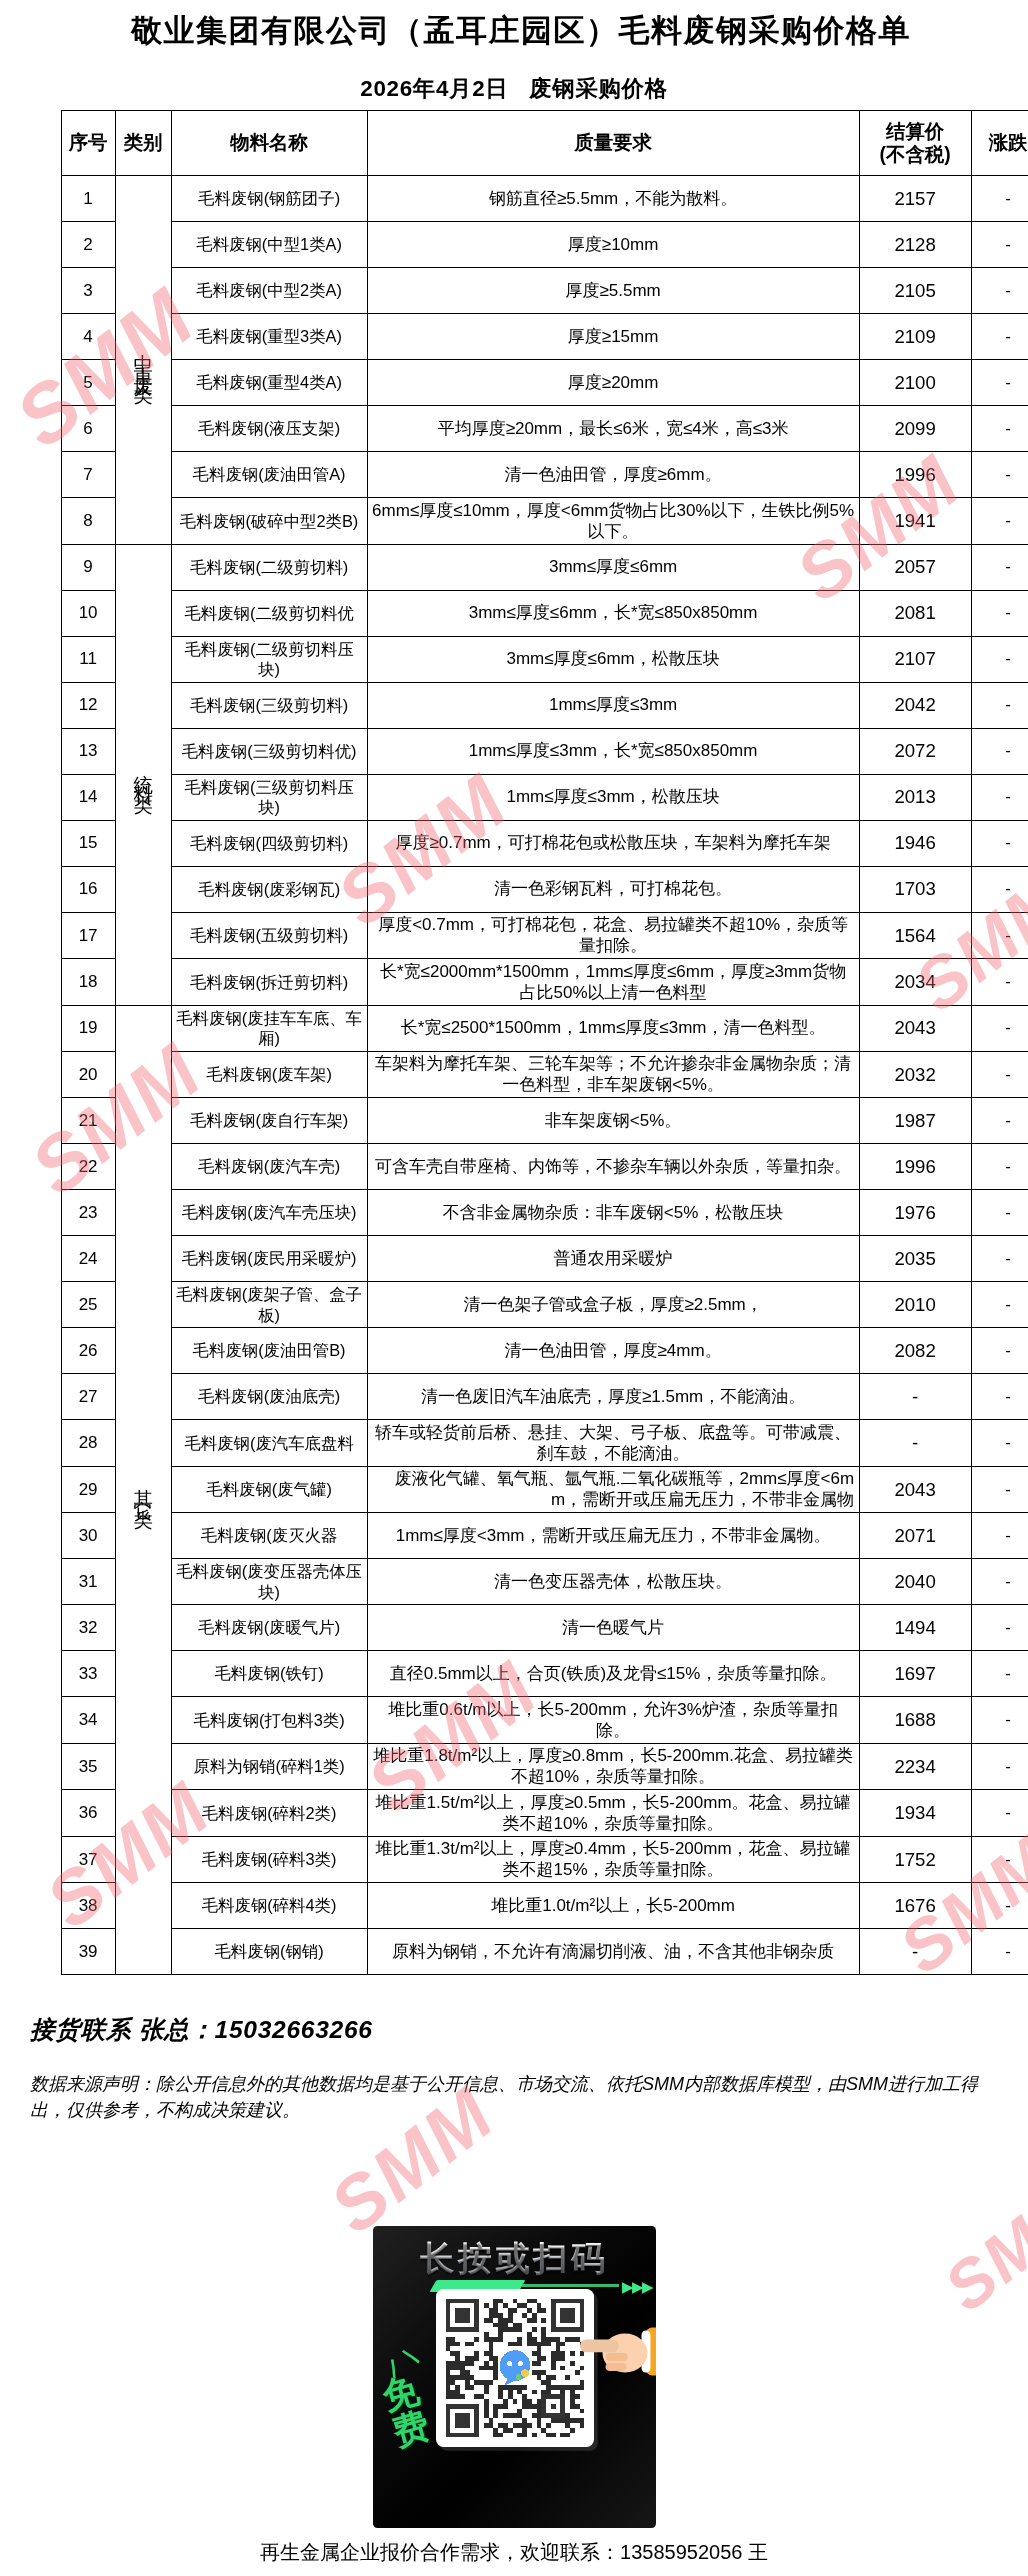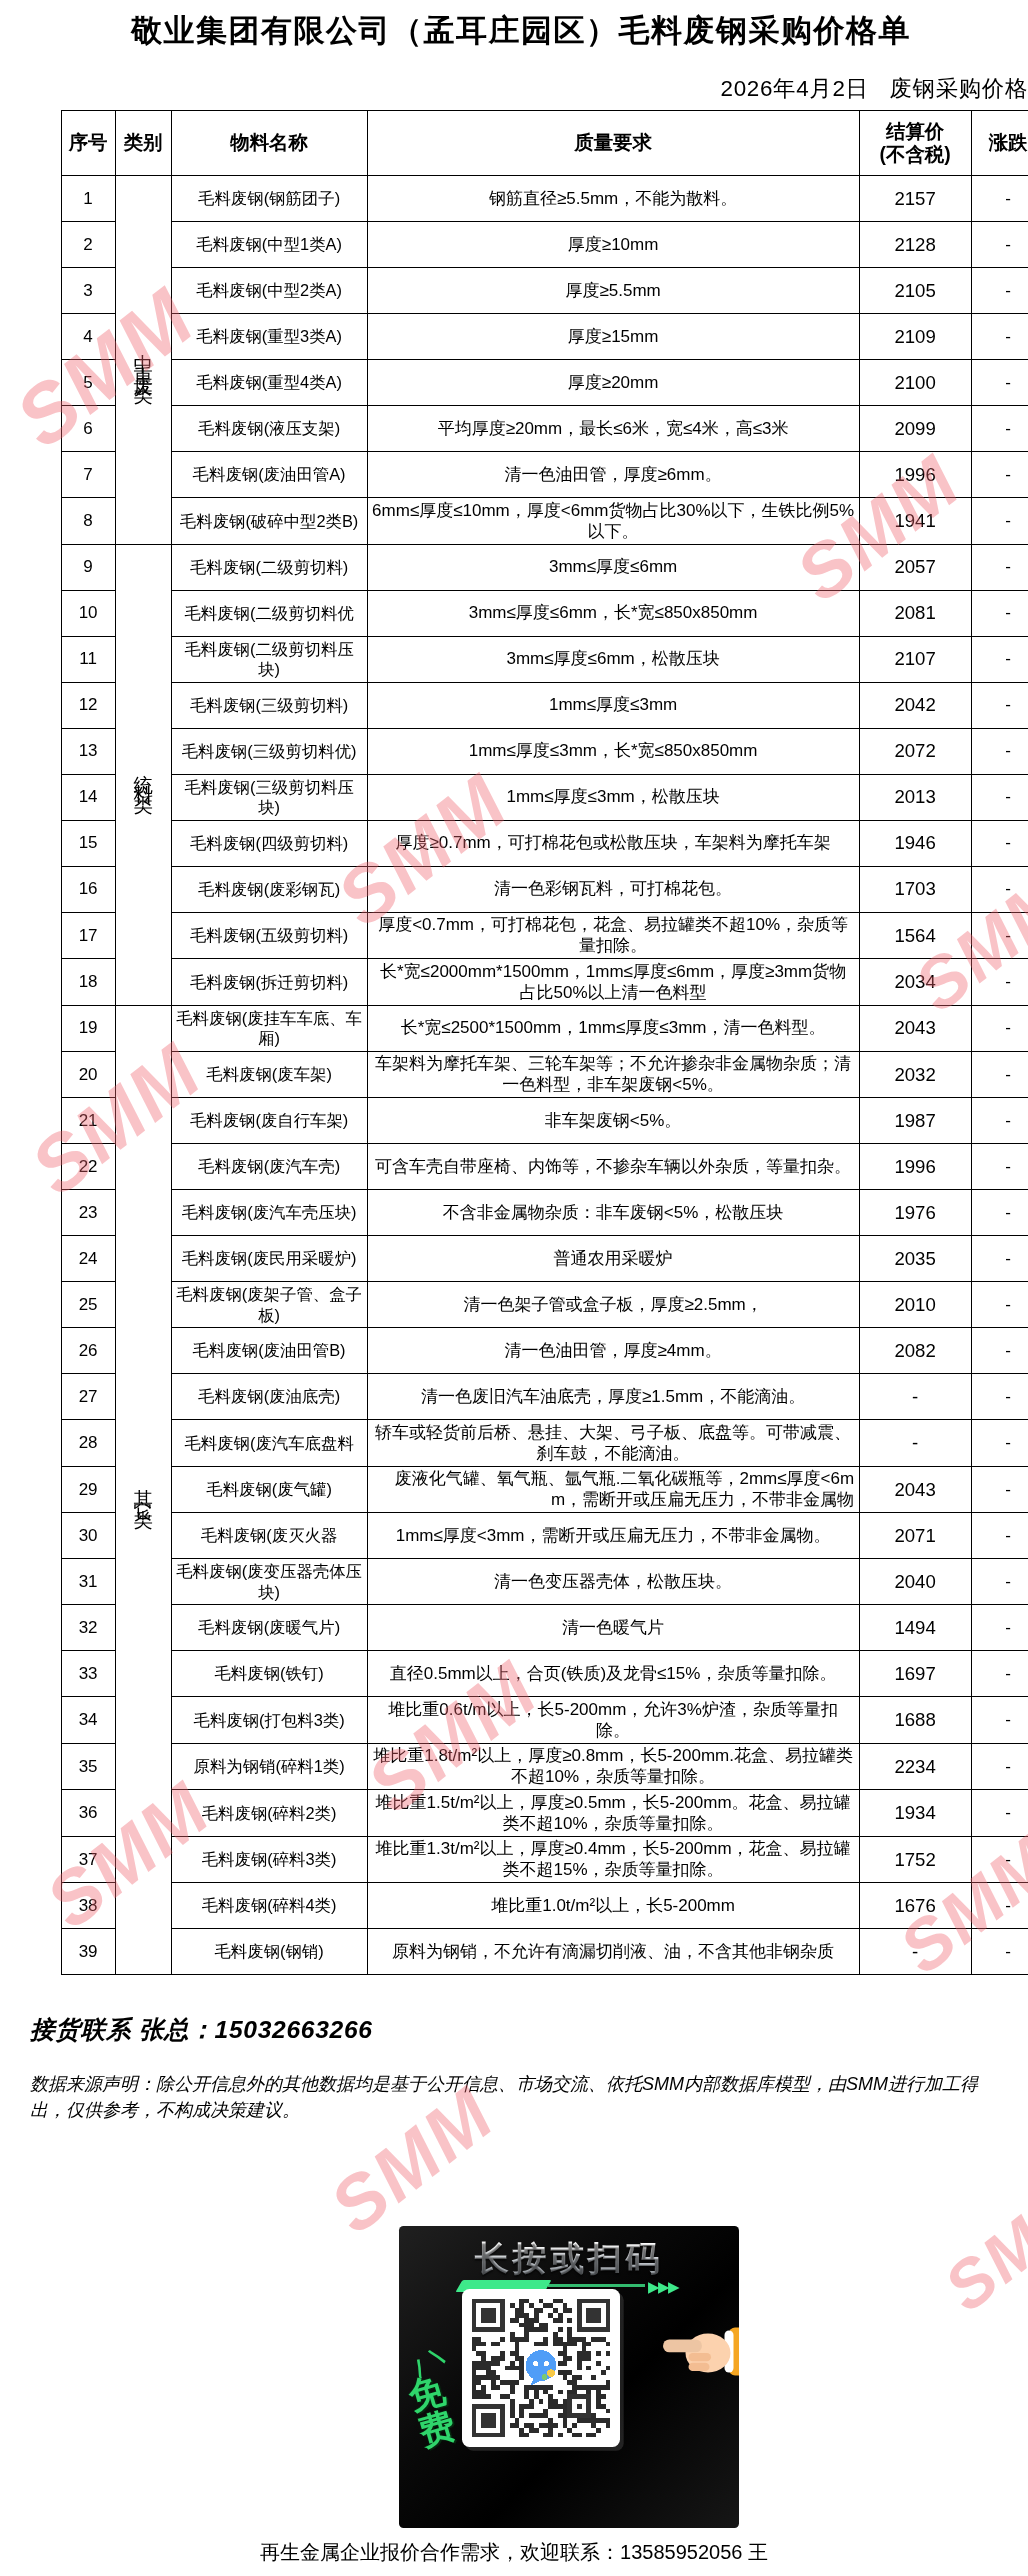--- a/index.html
+++ b/index.html
@@ -1,22 +1,22 @@
 <!DOCTYPE html>
 <html style="font-size:12px"><head>
 <meta charset="utf-8">
 <style>
   html,body{margin:0;padding:0;background:#fff;}
   .page{position:relative;width:1028px;height:2576px;background:#fff;overflow:hidden;
         font-family:"Liberation Sans","DejaVu Sans",sans-serif;color:#000;}
   
   .title{position:absolute;top:10.4px;left:0;width:100%;text-align:center;
          font-size:31px;font-weight:bold;letter-spacing:1.5px;padding-left:7px;}
-  .subtitle{position:absolute;top:73px;left:0;width:100%;text-align:right;
-         font-size:22.4px;font-weight:normal;letter-spacing:0.7px;white-space:pre;}
+  .subtitle{position:absolute;top:73px;left:0;width:100%;text-align:center;
+         font-size:22.4px;font-weight:bold;letter-spacing:0.7px;white-space:pre;}
   
   .tbl-wrap{position:absolute;left:24.6px;top:110px;width:983px;padding-left:36px;}
   table{border-collapse:collapse;width:100%;table-layout:fixed;}
   th,td{border:1.5px solid #000;padding:1.5px 4.5px;text-align:center;vertical-align:middle;
         font-size:17px;line-height:1.25;word-break:break-all;}
   thead th{font-weight:bold;font-size:19.4px;height:61px;line-height:1.2;}
   td{height:42px;}
   td.name{font-size:16.4px;}
   td.req{font-size:17px;}
   td.price{font-size:18.6px;}
@@ -28,23 +28,23 @@
   
   .contact{position:absolute;left:30px;top:2013px;font-size:24.6px;font-weight:bold;letter-spacing:0.7px;font-style:italic;}
   .disclaimer{position:absolute;left:30px;top:2071px;width:973px;font-size:18px;
               font-style:italic;line-height:1.45;}
   .footer-line{position:absolute;left:0;top:2539px;width:100%;text-align:center;font-size:20px;}
   
   .wm{position:absolute;font-weight:bold;font-style:italic;
       color:rgba(240,97,108,0.38);transform:rotate(-38deg);
       letter-spacing:2.2px;z-index:6;pointer-events:none;user-select:none;}
   
-  .banner{position:absolute;left:373px;top:2226px;width:340px;height:302px;border-radius:4.5px;
+  .banner{position:absolute;left:373px;top:2226px;width:283px;height:302px;border-radius:4.5px;
           background:linear-gradient(135deg,#202020 0%,#0a0a0a 35%,#000 60%,#161616 100%);
-          overflow:hidden;z-index:4;margin-left:26px;}
+          overflow:hidden;z-index:4;}
   .banner-title{position:absolute;top:10.4px;left:0;width:100%;text-align:center;
           font-size:34px;font-weight:900;letter-spacing:3.7px;
           background:linear-gradient(180deg,#ffffff 20%,#c9ced4 55%,#8a9096 90%);
           -webkit-background-clip:text;background-clip:text;color:transparent;
           text-shadow:0 1.5px 1.5px rgba(0,0,0,0.55);}
   .qr-card{position:absolute;left:63px;top:63px;width:158px;height:158px;background:#fff;
            border-radius:7.5px;box-shadow:3.7px 3.7px 0 rgba(255,255,255,0.12);}
   .qr-tab{position:absolute;left:60px;top:54px;width:89px;height:12px;background:#3ee98a;
           transform:skewX(-30deg);border-radius:1.5px;}
   .qr-tab-line{position:absolute;left:149px;top:58px;width:97px;height:3px;background:#3ee98a;opacity:.8;}

